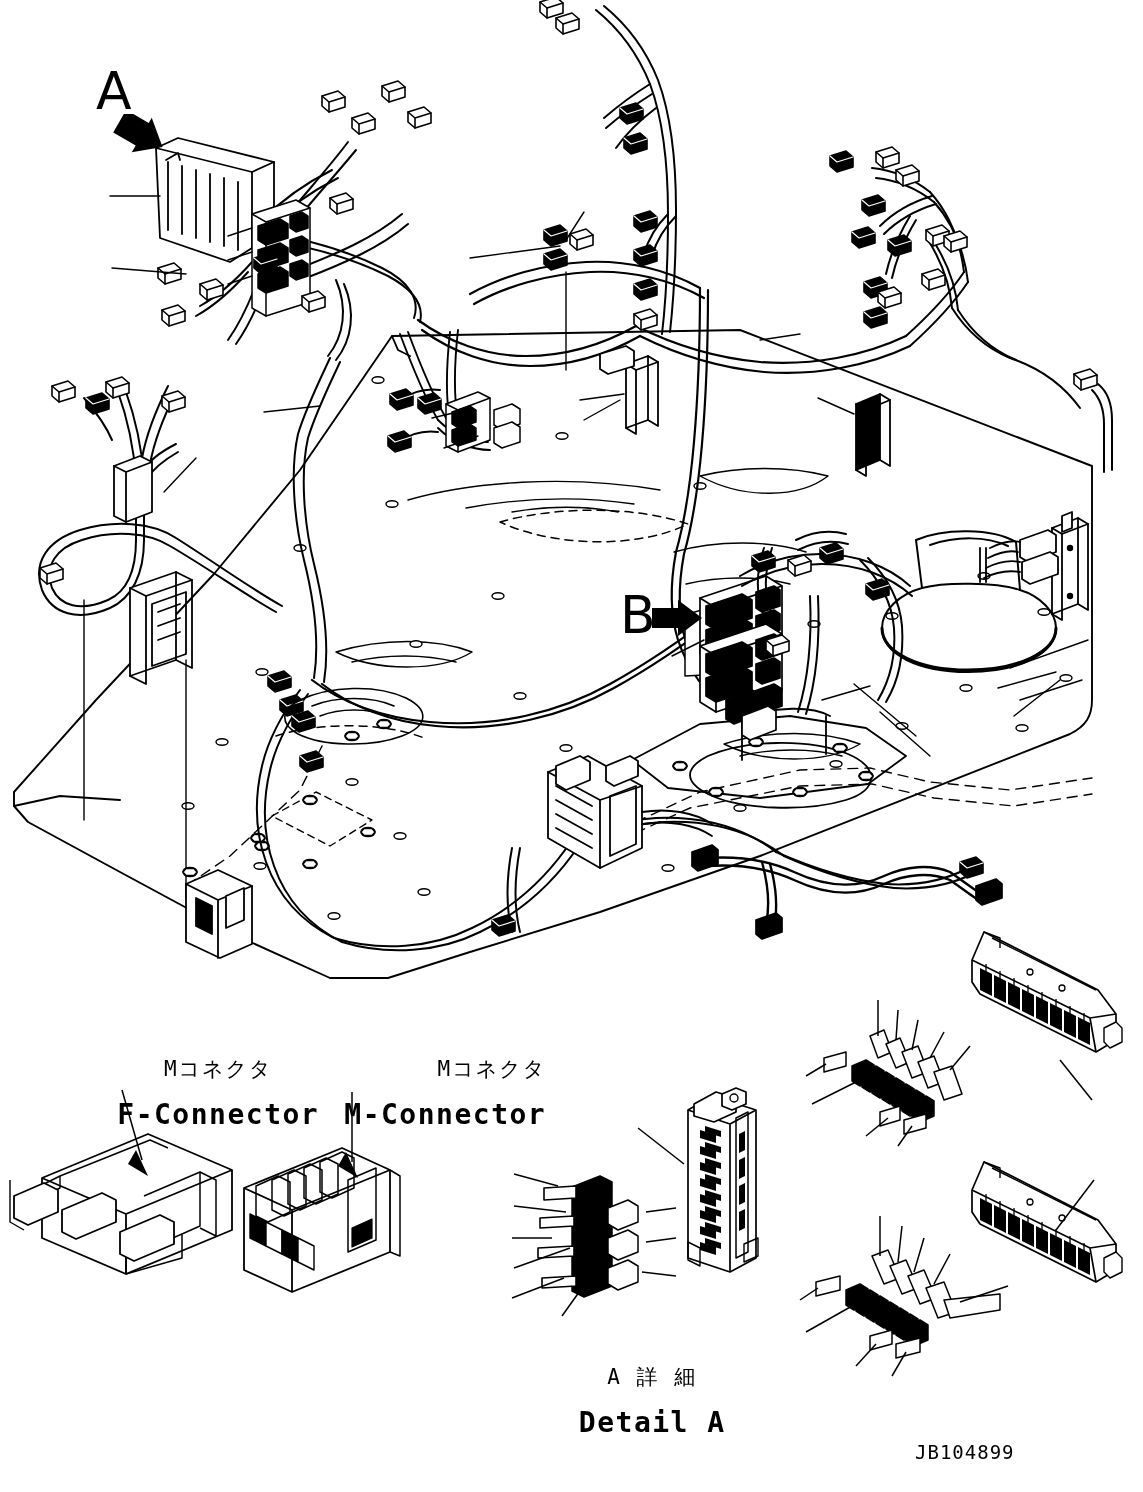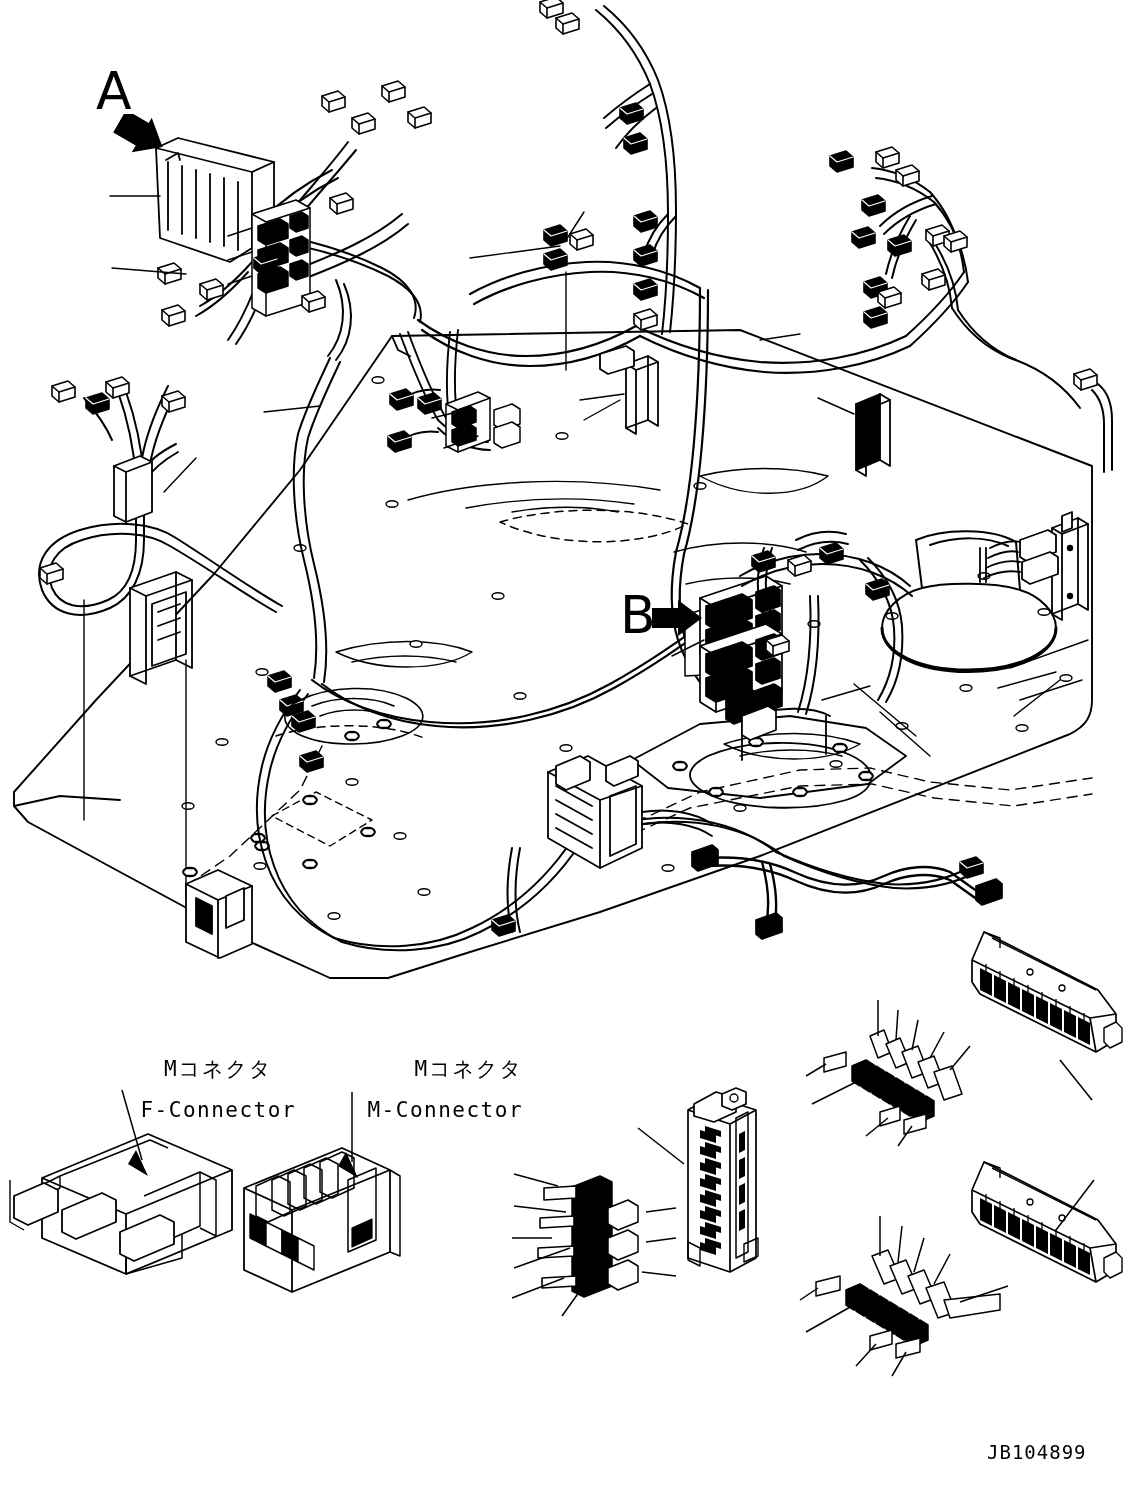--- a/index.html
+++ b/index.html
@@ -3,21 +3,21 @@
 <meta charset="utf-8">
 <title>Parts Diagram</title>
 <style>
   html,body{margin:0;padding:0;background:#ffffff;}
   body{width:1143px;height:1492px;position:relative;overflow:hidden;
        font-family:"DejaVu Sans Mono","Liberation Mono",monospace;color:#000;}
   #sheet{position:absolute;inset:0;width:1143px;height:1492px;}
   svg.art{position:absolute;left:0;top:0;width:1143px;height:1492px;overflow:visible;}
   .lbl{position:absolute;white-space:pre;color:#000;line-height:1.12;letter-spacing:0.5px;}
   .jp{font-size:21px;letter-spacing:2px;}
-  .en{font-size:21px;letter-spacing:1.5px;}
+  .en{font-size:28px;letter-spacing:1.5px;font-weight:bold;}
   .cap-center{text-align:center;transform:translateX(-50%);}
   .bigletter{font-family:"DejaVu Sans","Liberation Sans",sans-serif;font-size:52px;font-weight:400;}
   .dwgno{font-size:19px;letter-spacing:1px;}
   .platlbl{font-size:20px;letter-spacing:2px;text-align:center;transform:translateX(-50%);}
 </style>
 </head>
 <body>
 
 <div id="sheet">
 
@@ -675,20 +675,24 @@
         <path d="M514,1268 L570,1248"></path>
         <path d="M512,1298 L564,1278"></path>
         <path d="M562,1316 L582,1288"></path>
         <path d="M646,1212 L676,1208"></path>
         <path d="M646,1242 L676,1238"></path>
         <path d="M642,1272 L676,1276"></path>
       </g>
     </g>
   </svg>
 
+  <div class="lbl cap-center" style="left:632px;top:1348px;">
+    <span class="jp">A 詳 細</span><br>
+    <span class="en">Detail A</span>
+  </div>
 
   <svg class="art" viewBox="0 0 1143 1492" xmlns="http://www.w3.org/2000/svg">
     <g fill="none" stroke="#000" stroke-width="1.7" stroke-linejoin="round">
 
       <g>
         <path d="M972,960 L984,932 L1098,990 L1116,1014 L1116,1040 L1096,1052
                  L980,994 L972,982 Z" fill="#fff"></path>
         <path d="M972,960 L1090,1018 L1116,1014 M1090,1018 L1096,1052"></path>
         <path d="M984,932 L1000,938 L1000,948" stroke-width="1.4"></path>
         <path d="M992,938 L1096,990" stroke-width="1.4"></path>
@@ -803,15 +807,15 @@
         <path d="M1008,1286 L960,1302"></path>
         <path d="M800,1300 L818,1288"></path>
         <path d="M806,1332 L852,1306"></path>
         <path d="M856,1366 L876,1344"></path>
         <path d="M892,1376 L906,1352"></path>
       </g>
     </g>
   </svg>
 
 
-  <div class="lbl dwgno" style="left:987px;top:1442px;">JB104899</div>
+  <div class="lbl dwgno" style="left:915px;top:1442px;">JB104899</div>
 
 </div>
 
 </body></html>

